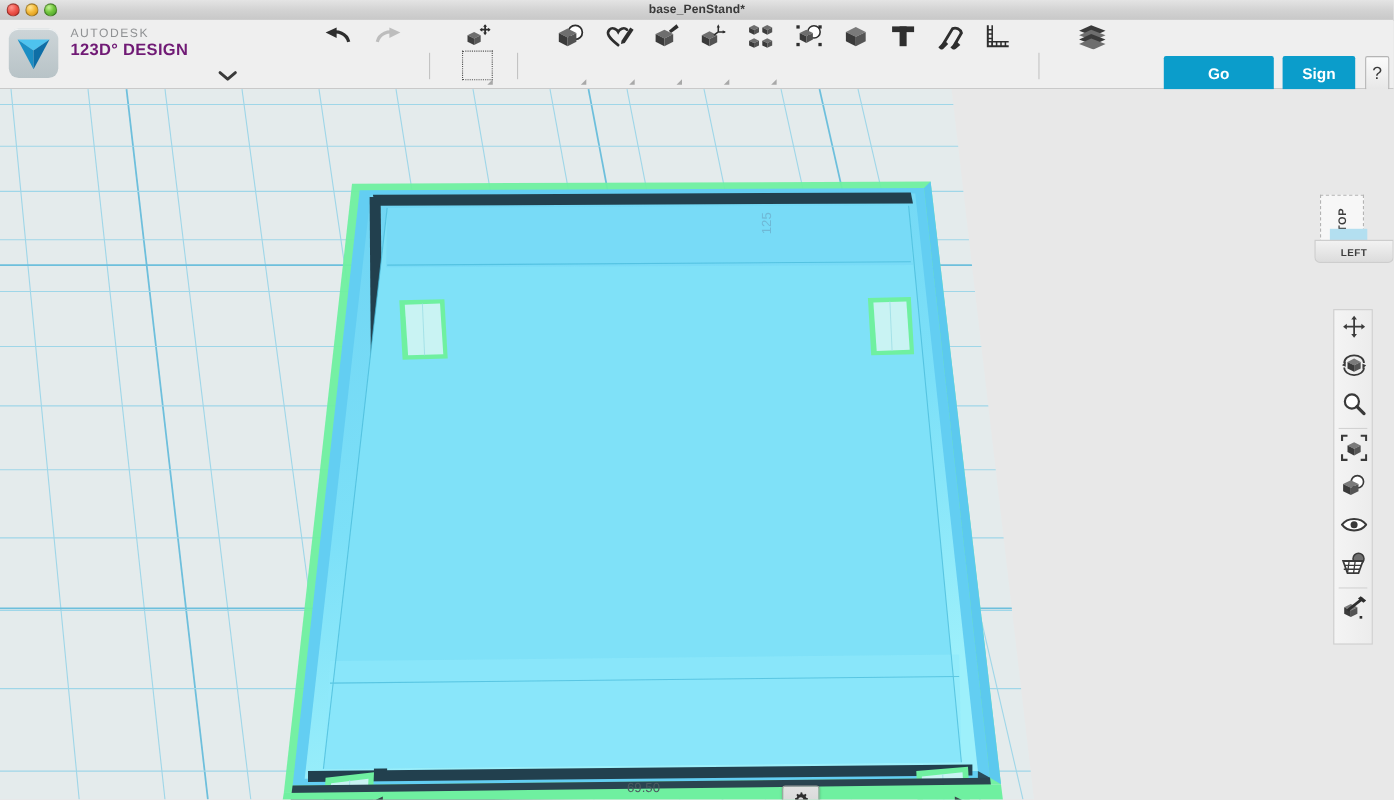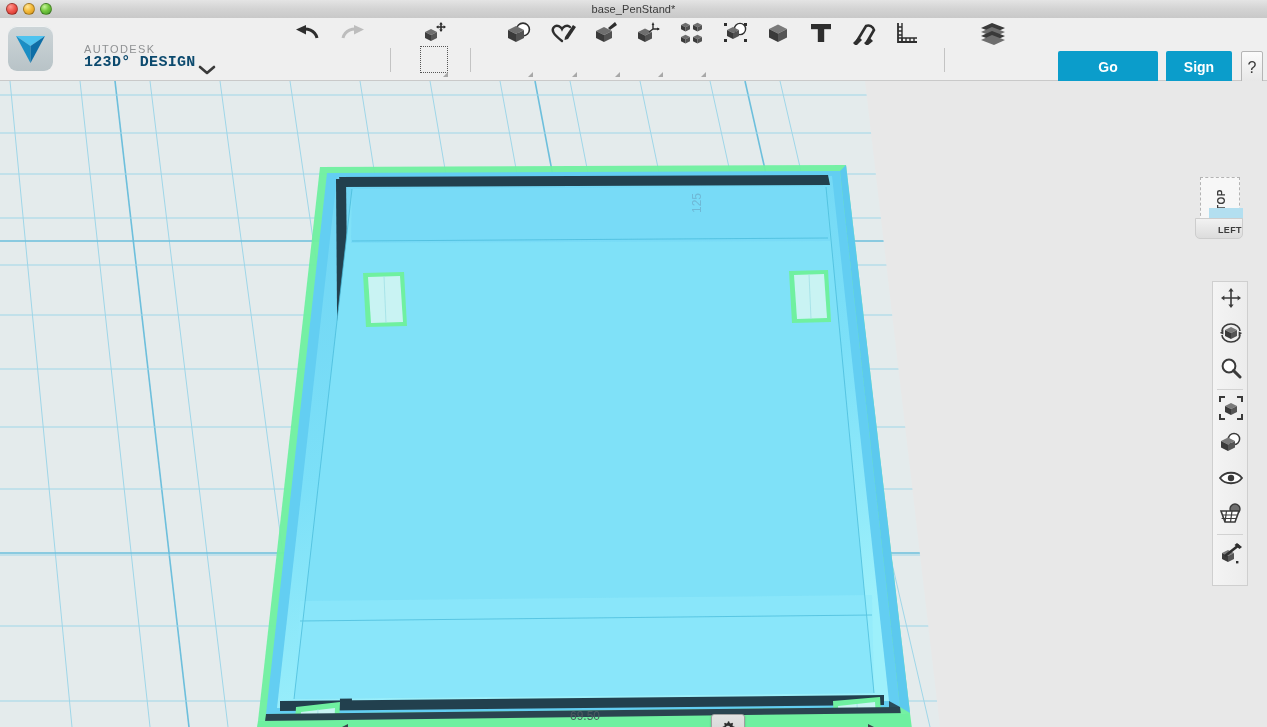--- a/index.html
+++ b/index.html
@@ -12,46 +12,46 @@
   .app{position:relative;width:1267px;height:727px;}
 
   
   .titlebar{
     position:absolute;left:0;top:0;width:1267px;height:18px;
     background:linear-gradient(to bottom,#e4e4e4 0%,#d3d3d3 50%,#c8c8c8 100%);
     border-bottom:1px solid #a9a9a9;
     display:flex;align-items:center;justify-content:center;
   }
   .title-text{
-    font-size:11px;color:#3a3a3a;font-weight:normal;letter-spacing:.1px;text-align:center;
+    font-size:11px;color:#3a3a3a;font-weight:bold;letter-spacing:.1px;text-align:center;
   }
   .lights{position:absolute;left:6px;top:3px;display:flex;gap:5px;}
   .light{width:12px;height:12px;border-radius:50%;border:1px solid rgba(0,0,0,.30);box-sizing:border-box;}
   .l-red{background:radial-gradient(circle at 35% 28%, #ff9a92 0%, #f0584f 45%, #cc2b22 100%);}
   .l-yel{background:radial-gradient(circle at 35% 28%, #ffe79a 0%, #f4bb3c 45%, #d18d12 100%);}
   .l-grn{background:radial-gradient(circle at 35% 28%, #c6f59a 0%, #73c73d 45%, #41962a 100%);}
 
   
   .header{
     position:absolute;left:0;top:18px;width:1267px;height:63px;
     background:#efefef;
     border-bottom:1px solid #c9c9c9;
     box-sizing:border-box;
   }
-  .logo-block{position:absolute;left:8px;top:8px;display:flex;align-items:flex-end;gap:20px;}
+  .logo-block{position:absolute;left:8px;top:8px;display:flex;align-items:flex-start;}
   .logo-mark{
     width:45px;height:45px;border-radius:9px;
     background:linear-gradient(to bottom,#cdd5d8 0%,#b8c3c7 100%);
     box-shadow:inset 0 1px 0 rgba(255,255,255,.7);
     position:relative;overflow:hidden;
   }
   .logo-mark svg{position:absolute;left:7px;top:7px;}
   .brand{margin-left:11px;line-height:1.05;}
   .brand-top{font-size:11px;color:#8f9193;letter-spacing:1.4px;}
-  .brand-bot{font-size:15px;color:#0c4a6e;font-weight:bold;letter-spacing:.3px;font-family:Liberation Mono, monospace;}
+  .brand-bot{font-size:15px;color:#701a75;font-weight:bold;letter-spacing:.3px;}
   .caret{position:absolute;left:197px;top:44px;}
 
   .tb{position:absolute;top:26px;}
   .tbicon{
     position:absolute;top:0;width:30px;height:30px;
     display:flex;align-items:center;justify-content:center;
     cursor:default;
   }
   .tbicon svg{display:block;}
   .sep{position:absolute;top:30px;width:1px;height:24px;background:#c3c3c3;}
@@ -90,25 +90,25 @@
     background:#f7f7f7;border:1px dashed #b4b4b4;box-sizing:border-box;
   }
   .vc-top-label{
     position:absolute;left:0;top:0;width:40px;height:44px;
     display:flex;align-items:center;justify-content:center;
     font-size:10px;font-weight:bold;color:#3c3c3c;
     transform:rotate(-90deg);letter-spacing:.5px;
   }
   .vc-hl{position:absolute;left:8px;top:30px;width:34px;height:14px;background:#b3dff0;}
   .vc-bot{
-    position:absolute;left:0;top:41px;width:48px;height:21px;
+    position:absolute;left:0;top:41px;width:72px;height:21px;
     background:linear-gradient(to bottom,#f2f2f2,#dcdcdc);
     border:1px solid #cdcdcd;border-radius:0 0 5px 5px;box-sizing:border-box;
     font-size:9px;font-weight:bold;color:#3c3c3c;
-    text-align:right;line-height:22px;letter-spacing:.4px;
+    text-align:center;line-height:22px;letter-spacing:.4px;
   }
 
   
   .rtools{
     position:absolute;left:1212px;top:200px;width:36px;height:305px;
     background:linear-gradient(to right,#f4f4f4,#ececec);
     border:1px solid #cfcfcf;box-sizing:border-box;
   }
   .rtool{
     width:36px;height:35px;display:flex;align-items:center;justify-content:center;

